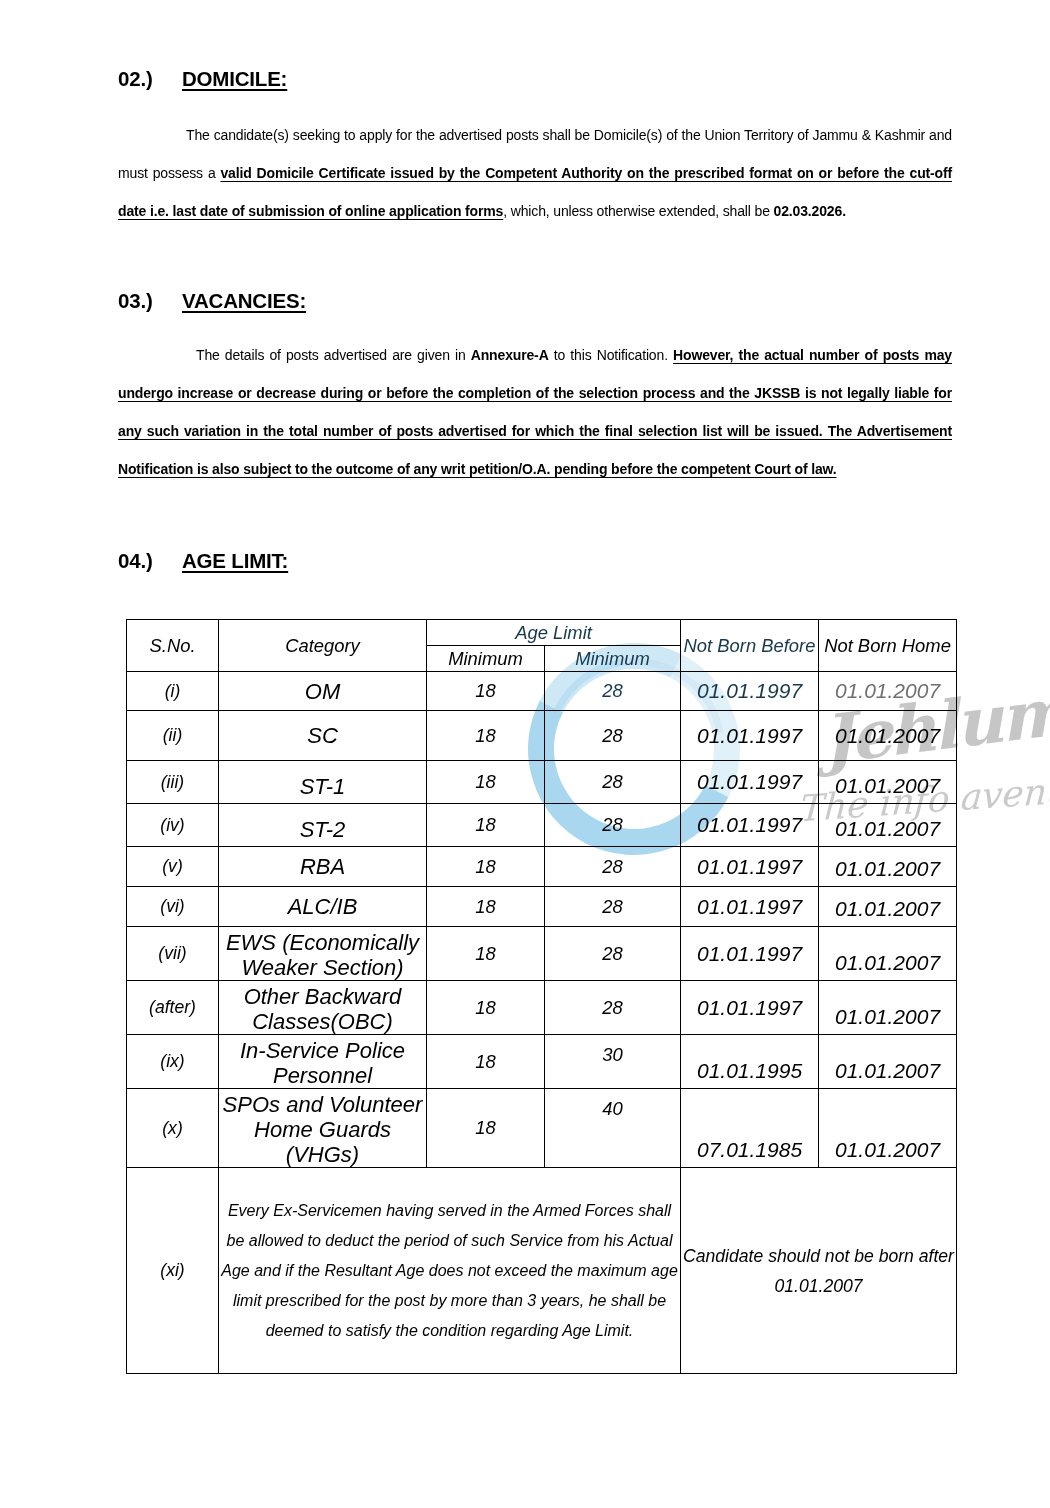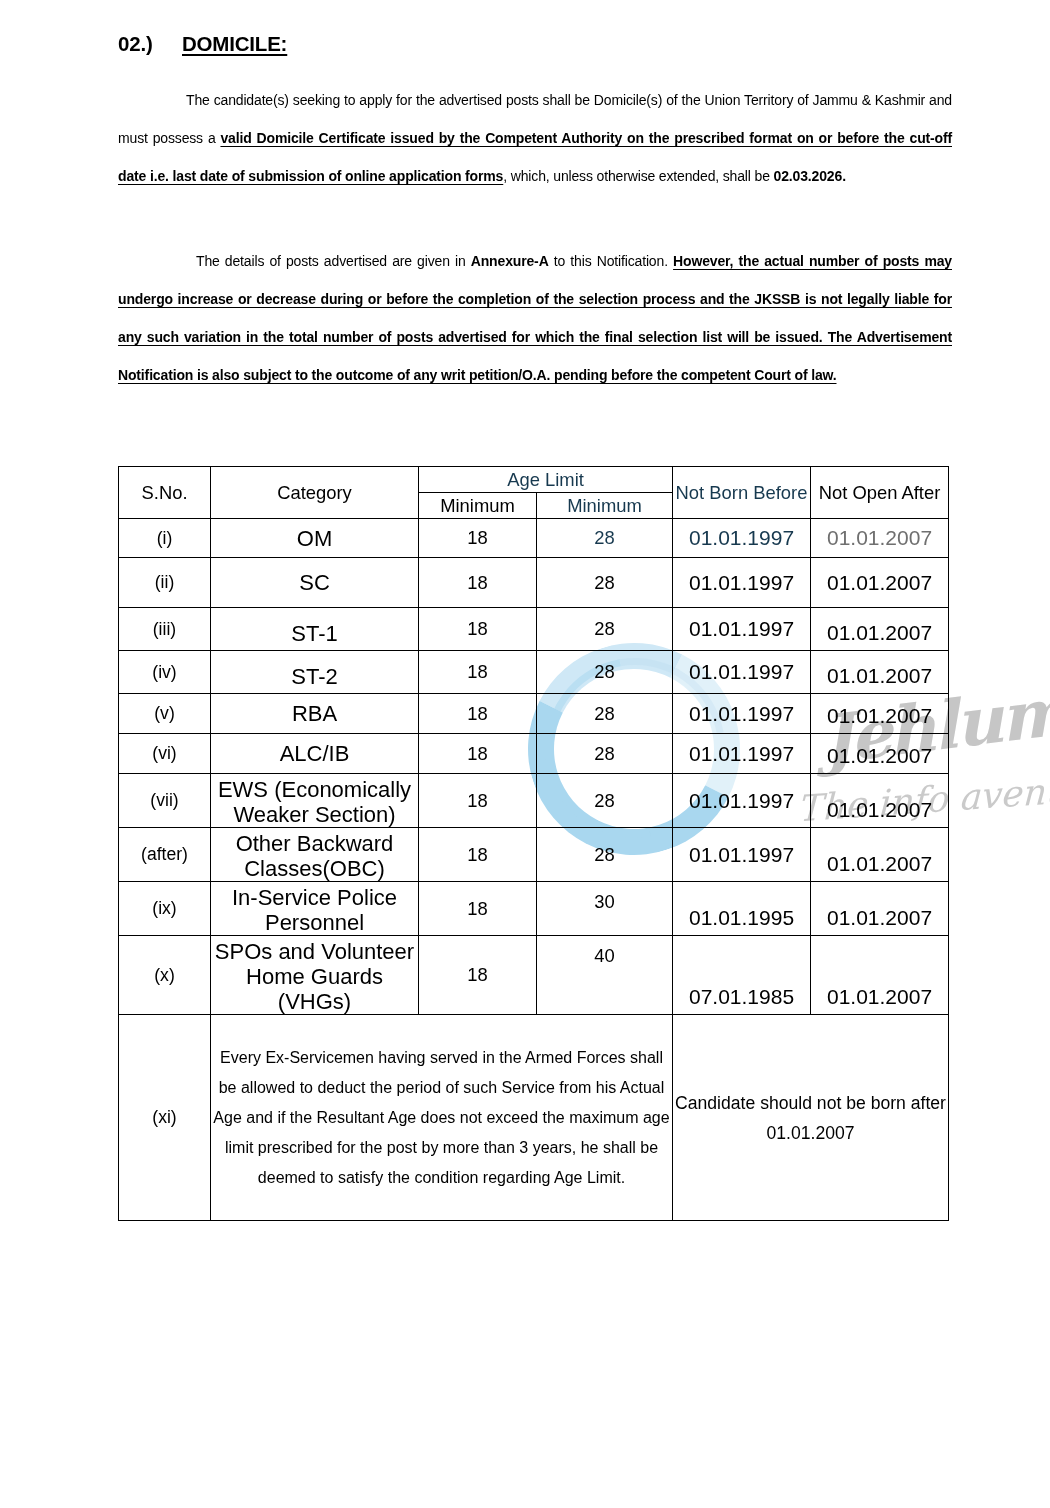--- a/index.html
+++ b/index.html
@@ -88,20 +88,21 @@
     z-index: 2;
     padding: 0 98px 0 118px;
   }
 
   .sec-head {
     display: flex;
     align-items: baseline;
     font-weight: bold;
     font-size: 20.5px;
     letter-spacing: -0.2px;
+    margin-top: 35px;
   }
   .sec-num {
     width: 64px;
     flex: 0 0 64px;
   }
   .sec-title {
     text-decoration: underline;
     text-underline-offset: 3px;
   }
 
@@ -112,23 +113,24 @@
     letter-spacing: -0.15px;
   }
   .para .ind { display:inline-block; width: 68px; }
   .b { font-weight: bold; }
   .bu { font-weight: bold; text-decoration: underline; text-underline-offset: 3px; }
 
   
   table.agetable {
     border-collapse: collapse;
     width: 830px;
-    margin-left: 0px;
+    margin-left: 8px;
     table-layout: fixed;
     font-size: 17.4px;
+    font-style: italic;
   }
   table.agetable td, table.agetable th {
     border: 1.3px solid #000;
     padding: 0;
     vertical-align: middle;
     text-align: center;
     font-weight: normal;
   }
   th.hd {
     font-weight: bold;
@@ -203,44 +205,52 @@
 
     <div style="height:32px"></div>
     <div class="sec-head">
       <span class="sec-num">02.)</span>
       <span class="sec-title">DOMICILE:</span>
     </div>
     <div style="height:25px"></div>
     <div class="para"><span class="ind"></span><span>The candidate(s) seeking to apply for the advertised posts shall be Domicile(s) of the Union Territory of Jammu &amp; Kashmir and must possess a </span><span class="bu">valid Domicile Certificate issued by the Competent Authority on the prescribed format on or before the cut-off date i.e. last date of submission of online application forms</span><span>, which, unless otherwise extended, shall be </span><span class="b">02.03.2026.</span></div>
 
     <div style="height:24px"></div>
+    <div class="sec-head">
+      <span class="sec-num">03.)</span>
+      <span class="sec-title">VACANCIES:</span>
+    </div>
     <div style="height:23px"></div>
     <div class="para"><span class="ind" style="width:78px"></span><span>The details of posts advertised are given in </span><span class="b">Annexure-A</span><span> to this Notification. </span><span class="bu">However, the actual number of posts may undergo increase or decrease during or before the completion of the selection process and the JKSSB is not legally liable for any such variation in the total number of posts advertised for which the final selection list will be issued. The Advertisement Notification is also subject to the outcome of any writ petition/O.A. pending before the competent Court of law.</span></div>
 
     <div style="height:26px"></div>
+    <div class="sec-head">
+      <span class="sec-num">04.)</span>
+      <span class="sec-title">AGE LIMIT:</span>
+    </div>
     <div style="height:24px"></div>
 
     <div style="height:22px"></div>
 
     <table class="agetable">
       <colgroup>
         <col class="c-sno">
           <col class="c-cat">
           <col class="c-min">
           <col class="c-max">
           <col class="c-nbb">
           <col class="c-nba">
       </colgroup>
       <thead>
         <tr>
           <th class="hd" rowspan="2">S.No.</th>
           <th class="hd" rowspan="2">Category</th>
           <th class="hd tint" colspan="2">Age Limit</th>
           <th class="hd tint" rowspan="2">Not Born Before</th>
-          <th class="hd" rowspan="2">Not Open After</th>
+          <th class="hd" rowspan="2">Not Born Home</th>
         </tr>
         <tr>
           <th class="hd">Minimum</th>
           <th class="hd tint">Minimum</th>
         </tr>
       </thead>
       <tbody>
         <tr style="height:39px">
           <td class="sno">(i)</td>
           <td class="cat">OM</td>

